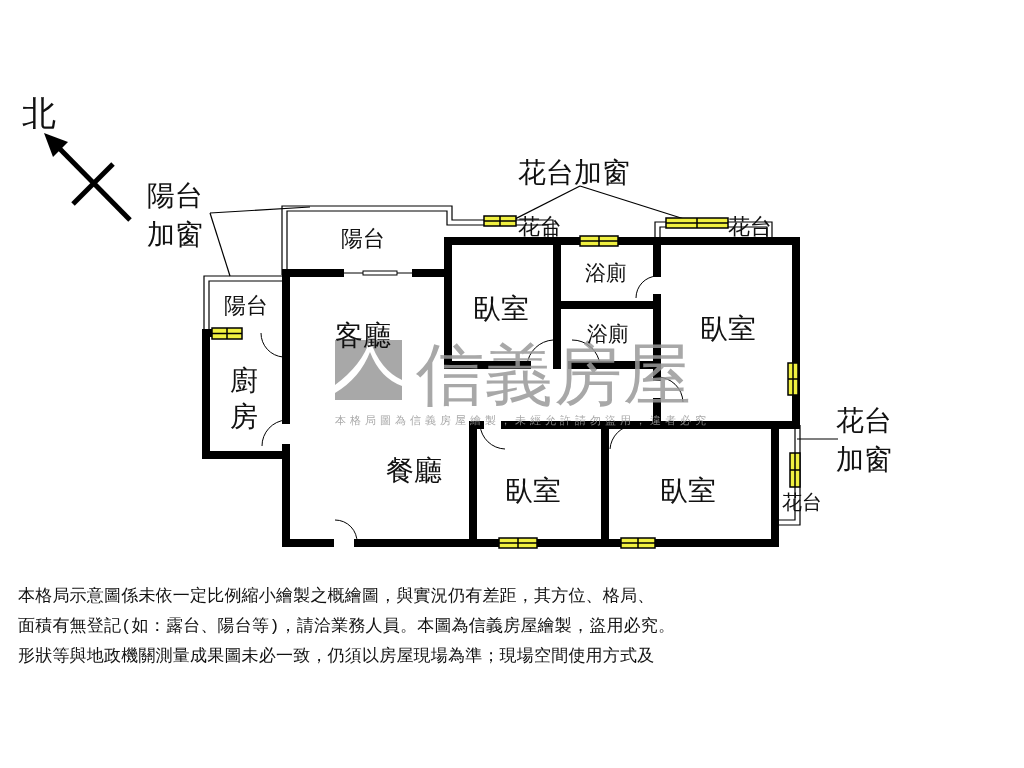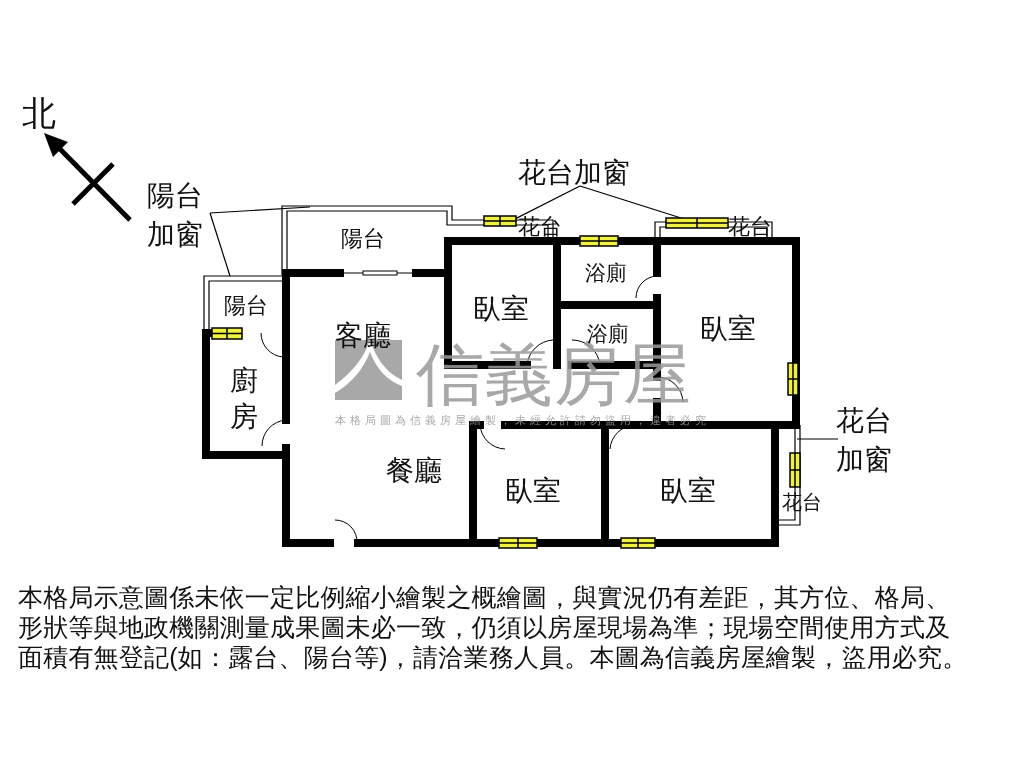--- a/index.html
+++ b/index.html
@@ -1,21 +1,21 @@
 <!DOCTYPE html>
 <html><head>
 <meta charset="utf-8">
 <style>
   html, body { margin:0; padding:0; background:#ffffff; }
   body { width:1024px; height:768px; position:relative; overflow:hidden; font-family:"DejaVu Serif","Liberation Serif",serif; }
   #plan { position:absolute; left:0; top:0; }
   .lbl { font-family:"DejaVu Serif","Liberation Serif",serif; fill:#111; }
   .wm { font-family:"DejaVu Sans","Liberation Sans",sans-serif; fill:#9a9a9a; }
-  #disclaimer { position:absolute; left:18px; top:582px; width:1000px; font-size:25px; line-height:30px; color:#111;
-    font-family:Liberation Sans, sans-serif; letter-spacing:0.2px; }
+  #disclaimer { position:absolute; left:18px; top:582px; width:1000px; font-size:17px; line-height:30px; color:#111;
+    font-family:Liberation Mono, monospace; letter-spacing:0.2px; }
   #disclaimer div { white-space:nowrap; }
 </style>
 </head>
 <body>
 
 <svg id="plan" width="1024" height="580" viewBox="0 0 1024 580">
 
   <g>
     <line x1="130" y1="220" x2="58" y2="147" stroke="#000" stroke-width="5"></line>
     <polygon points="44,133 68,142 53,157" fill="#000"></polygon>
@@ -148,15 +148,15 @@
   <text class="lbl" x="660" y="500" font-size="28">臥室</text>
   <text class="lbl" x="585" y="280" font-size="21">浴廁</text>
   <text class="lbl" x="587" y="341" font-size="21">浴廁</text>
   <text class="lbl" x="518" y="234" font-size="22">花台</text>
   <text class="lbl" x="728" y="234" font-size="22">花台</text>
   <text class="lbl" x="782" y="509" font-size="20">花台</text>
 </svg>
 
 <div id="disclaimer">
   <div>本格局示意圖係未依一定比例縮小繪製之概繪圖，與實況仍有差距，其方位、格局、</div>
+  <div>面積有無登記(如：露台、陽台等)，請洽業務人員。本圖為信義房屋繪製，盜用必究。</div>
   <div>形狀等與地政機關測量成果圖未必一致，仍須以房屋現場為準；現場空間使用方式及</div>
-  <div>面積有無登記(如：露台、陽台等)，請洽業務人員。本圖為信義房屋繪製，盜用必究。</div>
 </div>
 
 </body></html>

